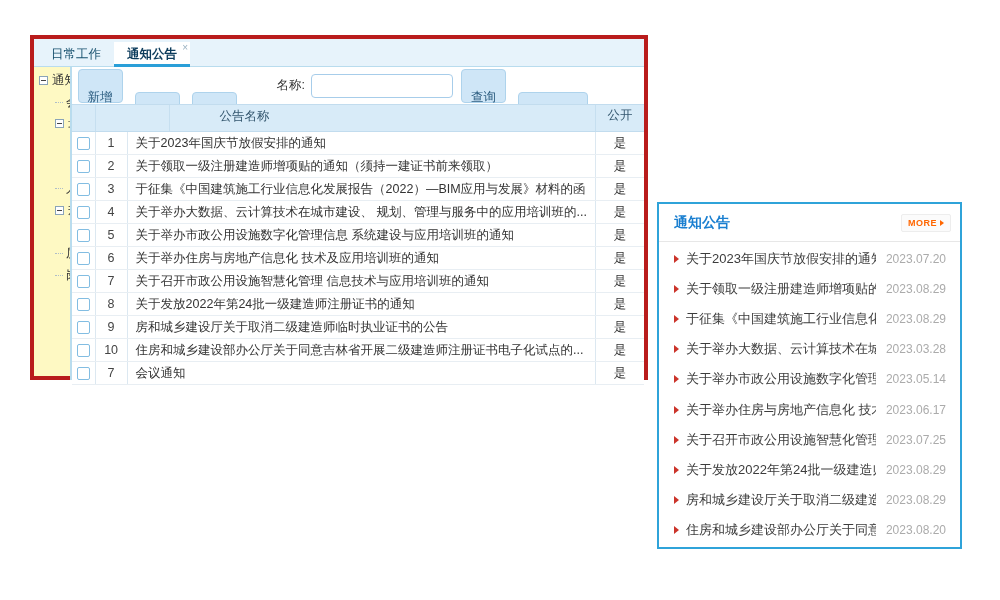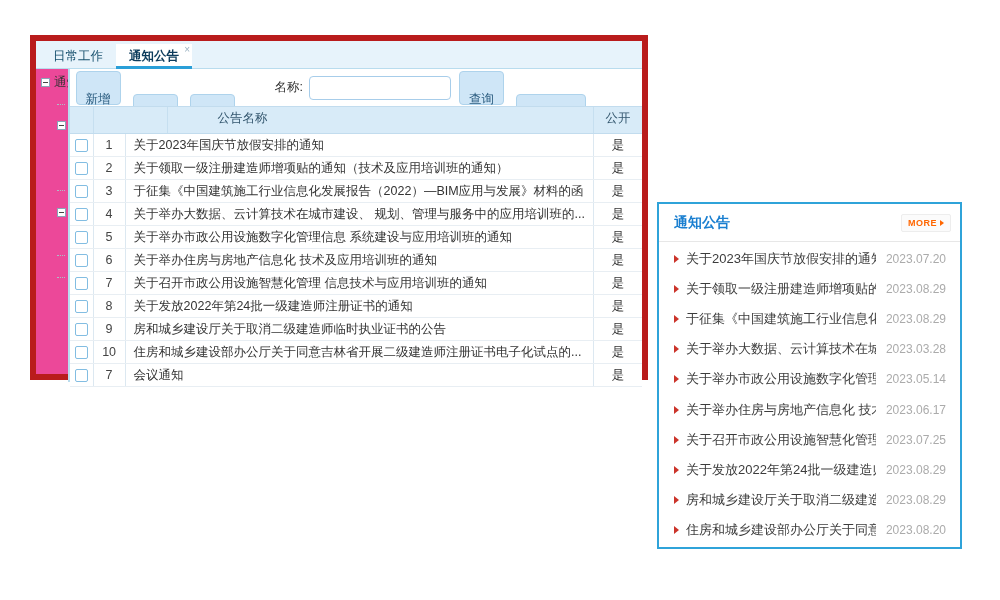--- a/index.html
+++ b/index.html
@@ -1,21 +1,21 @@
 <!DOCTYPE html>
 <html><head>
 <meta charset="utf-8">
 <style>
   * { box-sizing: border-box; margin: 0; padding: 0; }
   html,body { width:1000px; height:600px; background:#fff;
     font-family:"Liberation Sans", sans-serif; position:relative; overflow:hidden; }
 
   
   .left-panel { position:absolute; left:30px; top:35px; width:618px; height:345px;
-    border:6px solid #b91c1c; background:#ec4899; }
+    border:4px solid #b91c1c; background:#fef9c3; }
   .tabbar { height:28px; background:#e7f3fb; border-bottom:1px solid #b9dcee;
     display:flex; align-items:stretch; padding:3px 4px 0 4px; }
   .tab { display:flex; align-items:center; padding:0 13px; font-size:12.5px;
     color:#16506e; position:relative; cursor:pointer; }
   .tab.active { background:#fff; font-weight:bold; color:#0d3c5c; }
   .tab.active::after { content:""; position:absolute; left:0; right:0; bottom:-1px;
     height:3px; background:#2a9fd8; }
   .tab-close { position:absolute; top:1px; right:2px; font-size:10px; color:#9ab2c2;
     font-weight:normal; line-height:10px; }
 
@@ -49,21 +49,21 @@
   .grid-row { height:23px; display:flex; align-items:center; color:#333;
     border-bottom:1px solid #e8eef3; cursor:pointer; }
   .col-check { width:24px; display:flex; align-items:center; justify-content:center;
     align-self:stretch; border-right:1px solid #dce8f1; }
   .col-num { width:32px; text-align:center; align-self:stretch; line-height:22px;
     border-right:1px solid #dce8f1; color:#444; }
   .col-title { flex:1; padding:0 8px; white-space:nowrap; overflow:hidden; align-self:stretch; line-height:22px; }
   .col-pub { width:49px; text-align:center; align-self:stretch; line-height:22px;
     border-left:1px solid #dce8f1; }
   .grid-header .col-check, .grid-header .col-num { border-right-color:#c6dff0; }
-  .grid-header .col-pub { border-left-color:#c6dff0; }
+  .grid-header .col-pub { border-left-color:#c6dff0;font-family:Liberation Mono, monospace; }
   .checkbox { width:13px; height:13px; background:#fff; border:1px solid #82bde2;
     border-radius:2px; display:inline-block; cursor:pointer; }
 
   
   .widget { position:absolute; left:657px; top:202px; width:305px; height:347px;
     border:2px solid #2fa3d9; background:#fff; display:flex; flex-direction:column; }
   .widget-header { height:38px; flex:none; display:flex; align-items:center;
     justify-content:space-between; padding:0 9px 0 15px; border-bottom:1px solid #e7e7e7; }
   .widget-title { color:#1a7fd0; font-weight:bold; font-size:14px; }
   .more-btn { display:inline-flex; align-items:center; gap:3px; font-size:9px;
@@ -155,21 +155,21 @@
               </div>
               <div class="col-num">1</div>
               <div class="col-title">关于2023年国庆节放假安排的通知</div>
               <div class="col-pub">是</div>
             </div>
             <div class="grid-row">
               <div class="col-check">
                 <span class="checkbox"></span>
               </div>
               <div class="col-num">2</div>
-              <div class="col-title">关于领取一级注册建造师增项贴的通知（技术及应用培训班的通知）</div>
+              <div class="col-title">关于领取一级注册建造师增项贴的通知（须持一建证书前来领取）</div>
               <div class="col-pub">是</div>
             </div>
             <div class="grid-row">
               <div class="col-check">
                 <span class="checkbox"></span>
               </div>
               <div class="col-num">3</div>
               <div class="col-title">于征集《中国建筑施工行业信息化发展报告（2022）—BIM应用与发展》材料的函</div>
               <div class="col-pub">是</div>
             </div>

